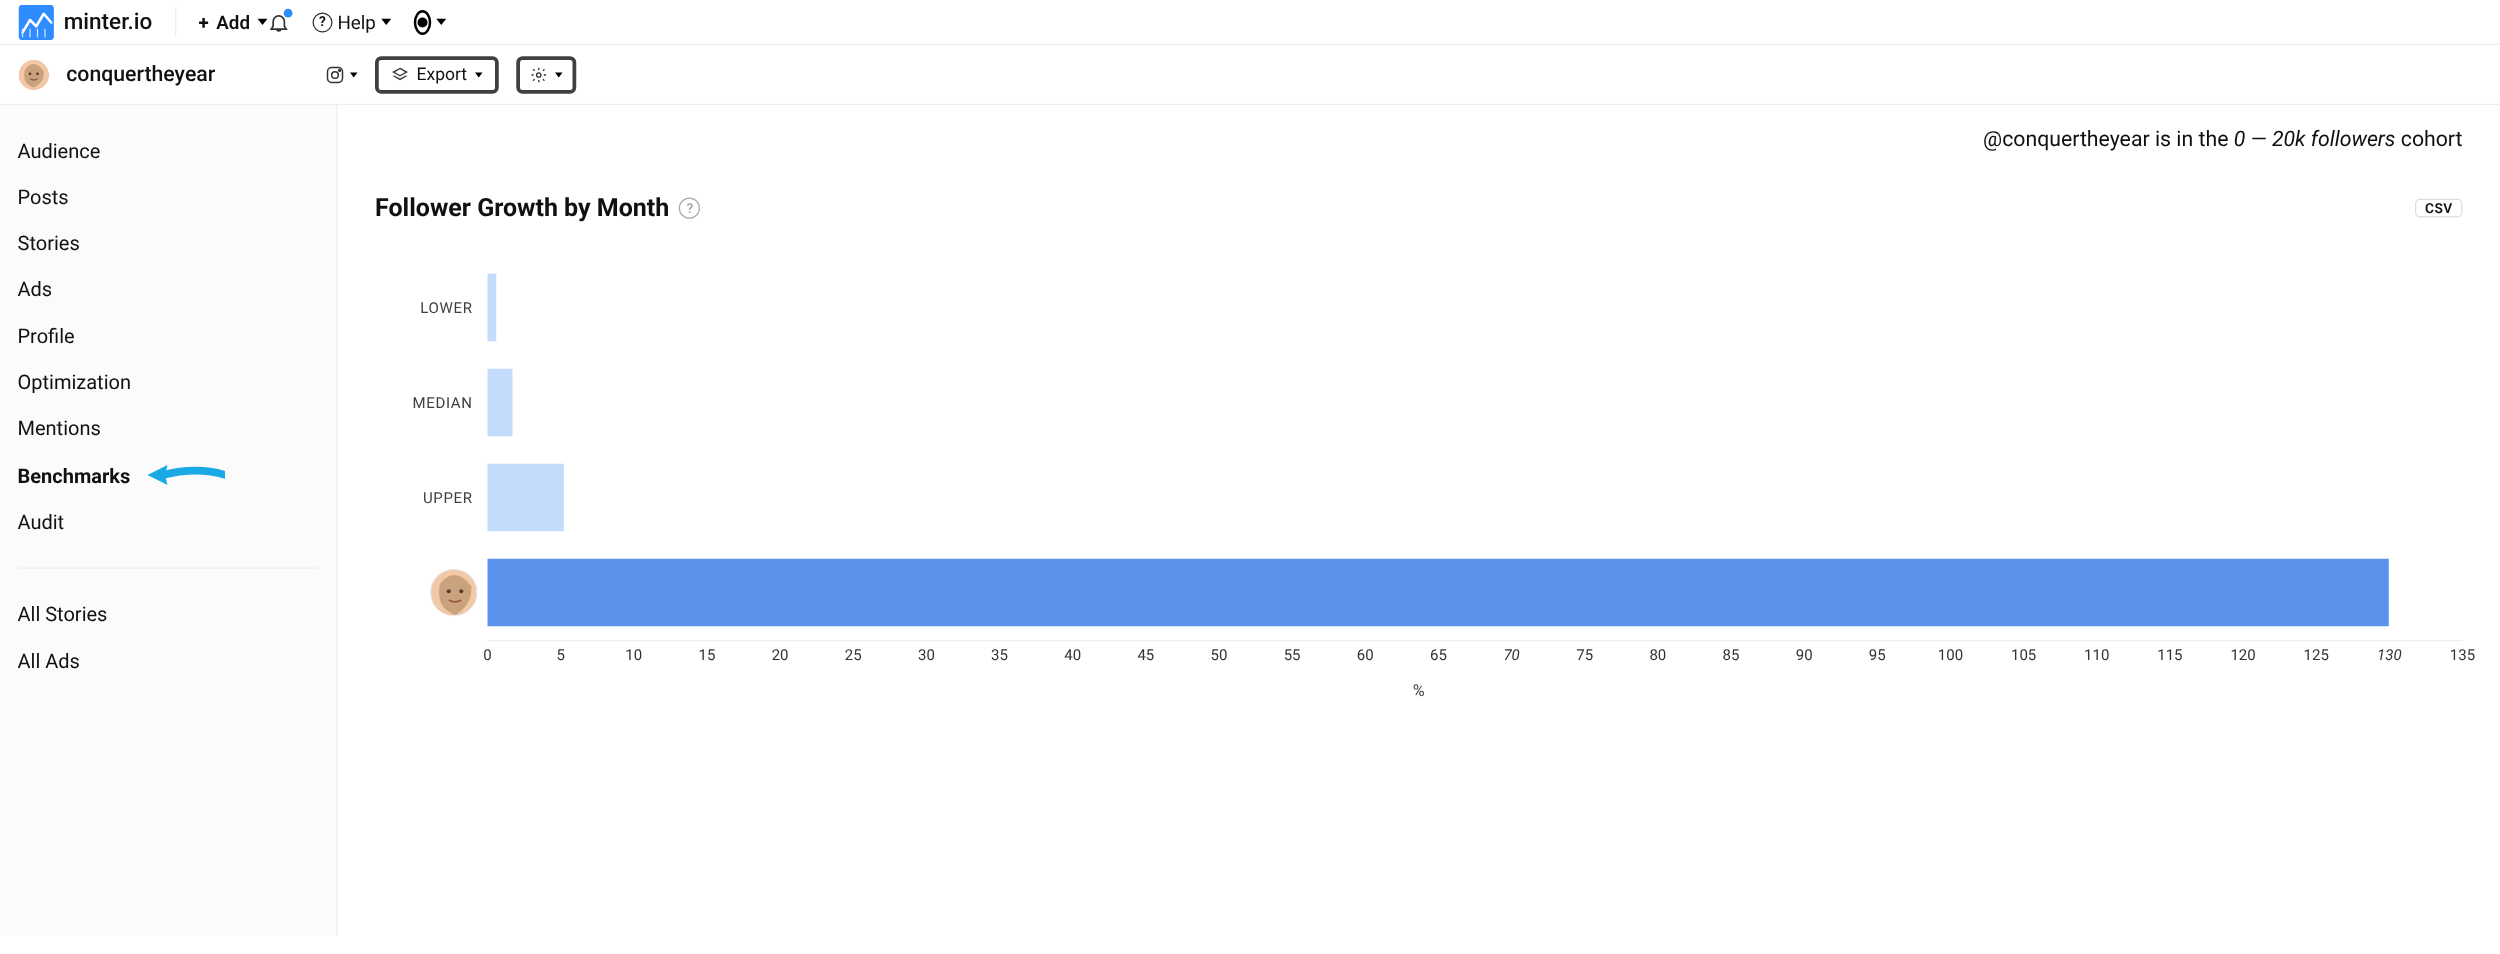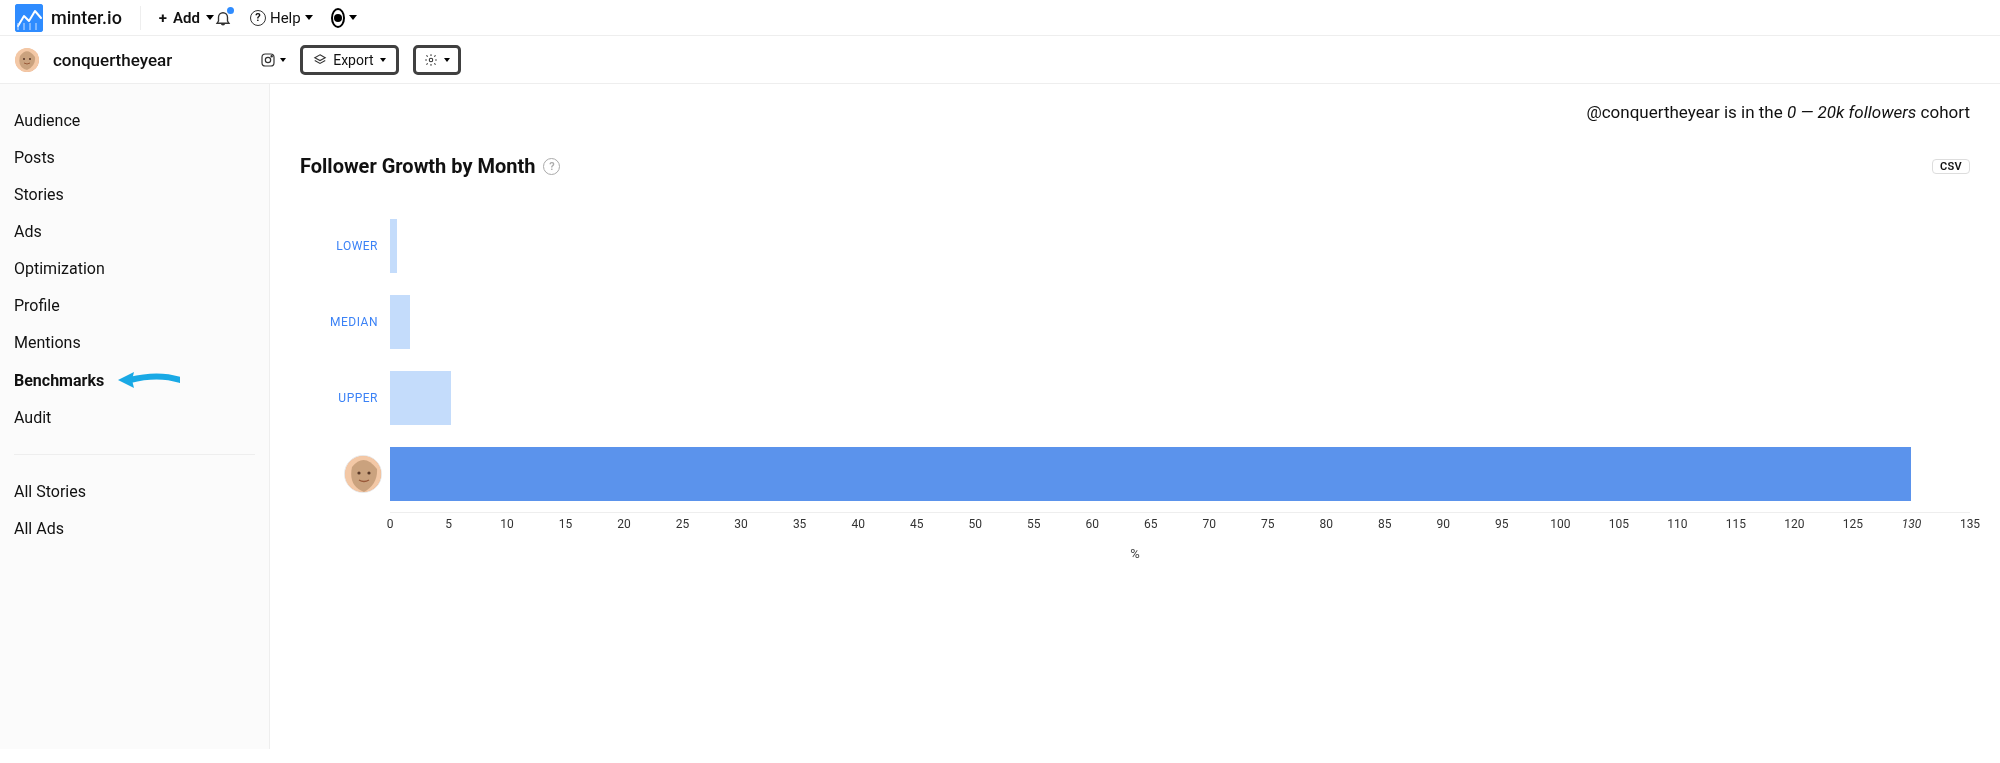--- a/index.html
+++ b/index.html
@@ -46,21 +46,21 @@
 .cohortline{text-align:right;font-size:17px;margin-bottom:32px}
 .cohortline .range{font-style:italic}
 .secthead{display:flex;align-items:center;justify-content:space-between}
 .secthead h2{font-size:20px;margin:0;display:flex;align-items:center;gap:8px}
 .qcircle{width:17px;height:17px;border:1.3px solid #aaa;border-radius:50%;display:flex;align-items:center;justify-content:center;font-size:11px;color:#aaa;font-weight:600}
 .csvbtn{border:1px solid #ddd;background:#fff;border-radius:4px;font-size:11px;padding:0 7px;font-weight:600;cursor:pointer;letter-spacing:.3px}
 
 .chartwrap{margin-top:30px;position:relative}
 .plot{display:flex}
 .row{height:76px;display:flex;align-items:center}
-.row .ylab{width:90px;text-align:right;padding-right:12px;font-size:12px;letter-spacing:.5px;color:#3b82f6;text-transform:uppercase}
+.row .ylab{width:90px;text-align:right;padding-right:12px;font-size:12px;letter-spacing:.5px;color:#404040;text-transform:uppercase}
 .row .ylab.avatarcell{padding-right:8px;display:flex;justify-content:flex-end}
 .bigav{width:38px;height:38px;border-radius:50%;background:linear-gradient(135deg,#f7c9a7,#e6a178);overflow:hidden;border:1px solid #e8e8e8}
 .bars{flex:1;position:relative;height:100%}
 .bar{position:absolute;top:11px;bottom:11px;left:0;border-radius:0}
 .bar.light{background:#c4dcfb}
 .bar.solid{background:#5b93ec}
 .xaxis{position:relative;height:32px;margin-left:90px;border-top:1px solid #eee}
 .xtick{position:absolute;top:4px;transform:translateX(-50%);font-size:12px;color:#333}
 .xlabel{text-align:center;font-size:13px;color:#444;margin-top:2px}
 </style>
@@ -148,22 +148,22 @@
   </div>
 </div>
 
 <div class="layout">
   <div class="sidebar">
     <div class="grp" id="navgrp1">
         <div class="navitem"><span>Audience</span></div>
         <div class="navitem"><span>Posts</span></div>
         <div class="navitem"><span>Stories</span></div>
         <div class="navitem"><span>Ads</span></div>
+        <div class="navitem"><span>Profile</span></div>
         <div class="navitem"><span>Optimization</span></div>
-        <div class="navitem"><span>Profile</span></div>
         <div class="navitem"><span>Mentions</span></div>
         <div class="navitem active arrow-row">
           <span>Benchmarks</span>
           <span class="arrow-ann">
             <svg width="62" height="20" viewBox="0 0 62 20">
               <path d="M62 10 Q40 3 12 10" stroke="#19a9e5" stroke-width="6" fill="none" stroke-linecap="round"></path>
               <path d="M0 10 L16 2 L14 10 L16 18 Z" fill="#19a9e5"></path>
             </svg>
           </span>
         </div>
@@ -236,21 +236,21 @@
           <span class="xtick" style="left: 14.8148%;">20</span>
           <span class="xtick" style="left: 18.5185%;">25</span>
           <span class="xtick" style="left: 22.2222%;">30</span>
           <span class="xtick" style="left: 25.9259%;">35</span>
           <span class="xtick" style="left: 29.6296%;">40</span>
           <span class="xtick" style="left: 33.3333%;">45</span>
           <span class="xtick" style="left: 37.037%;">50</span>
           <span class="xtick" style="left: 40.7407%;">55</span>
           <span class="xtick" style="left: 44.4444%;">60</span>
           <span class="xtick" style="left: 48.1481%;">65</span>
-          <span class="xtick" style="left: 51.8519%;">70</span>
+          <span class="xtick" style="left: 51.8519%; font-style: italic;">70</span>
           <span class="xtick" style="left: 55.5556%;">75</span>
           <span class="xtick" style="left: 59.2593%;">80</span>
           <span class="xtick" style="left: 62.963%;">85</span>
           <span class="xtick" style="left: 66.6667%;">90</span>
           <span class="xtick" style="left: 70.3704%;">95</span>
           <span class="xtick" style="left: 74.0741%;">100</span>
           <span class="xtick" style="left: 77.7778%;">105</span>
           <span class="xtick" style="left: 81.4815%;">110</span>
           <span class="xtick" style="left: 85.1852%;">115</span>
           <span class="xtick" style="left: 88.8889%;">120</span>

